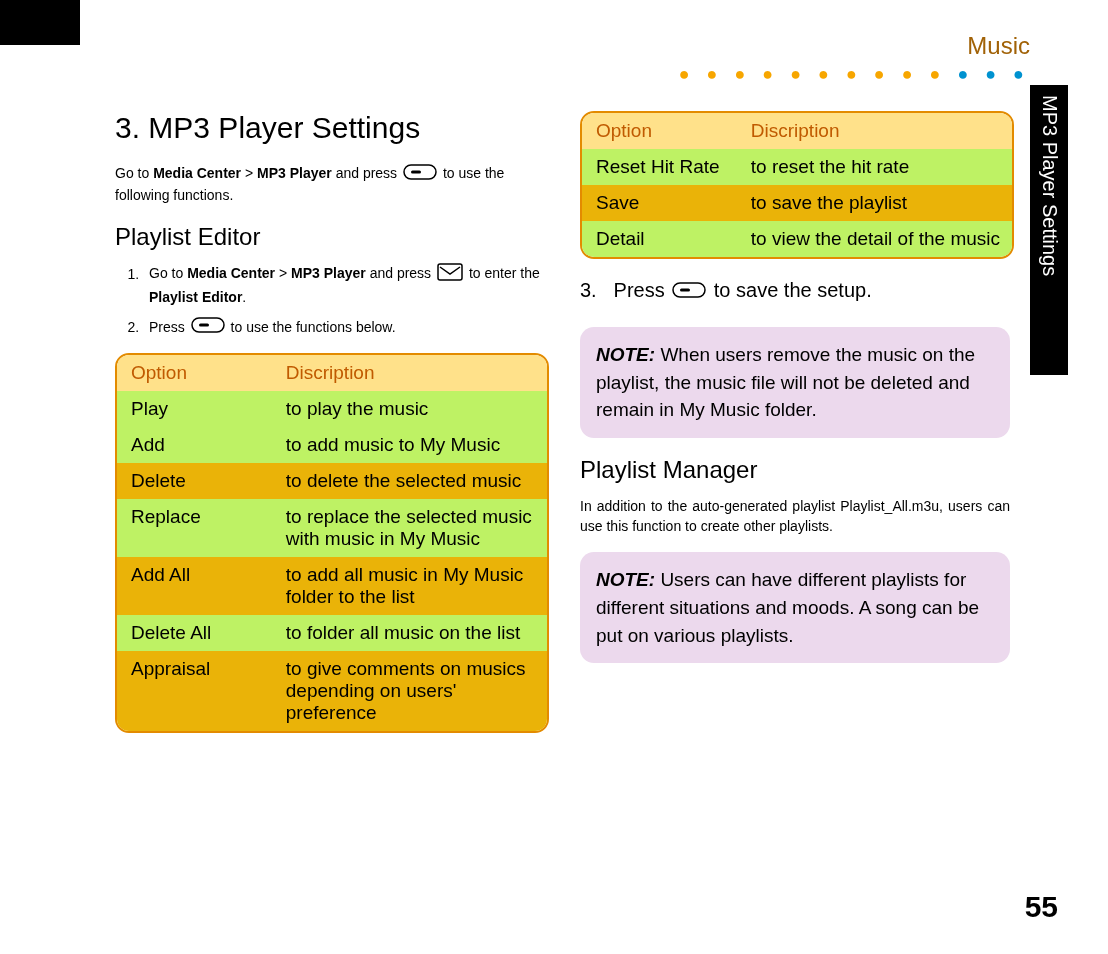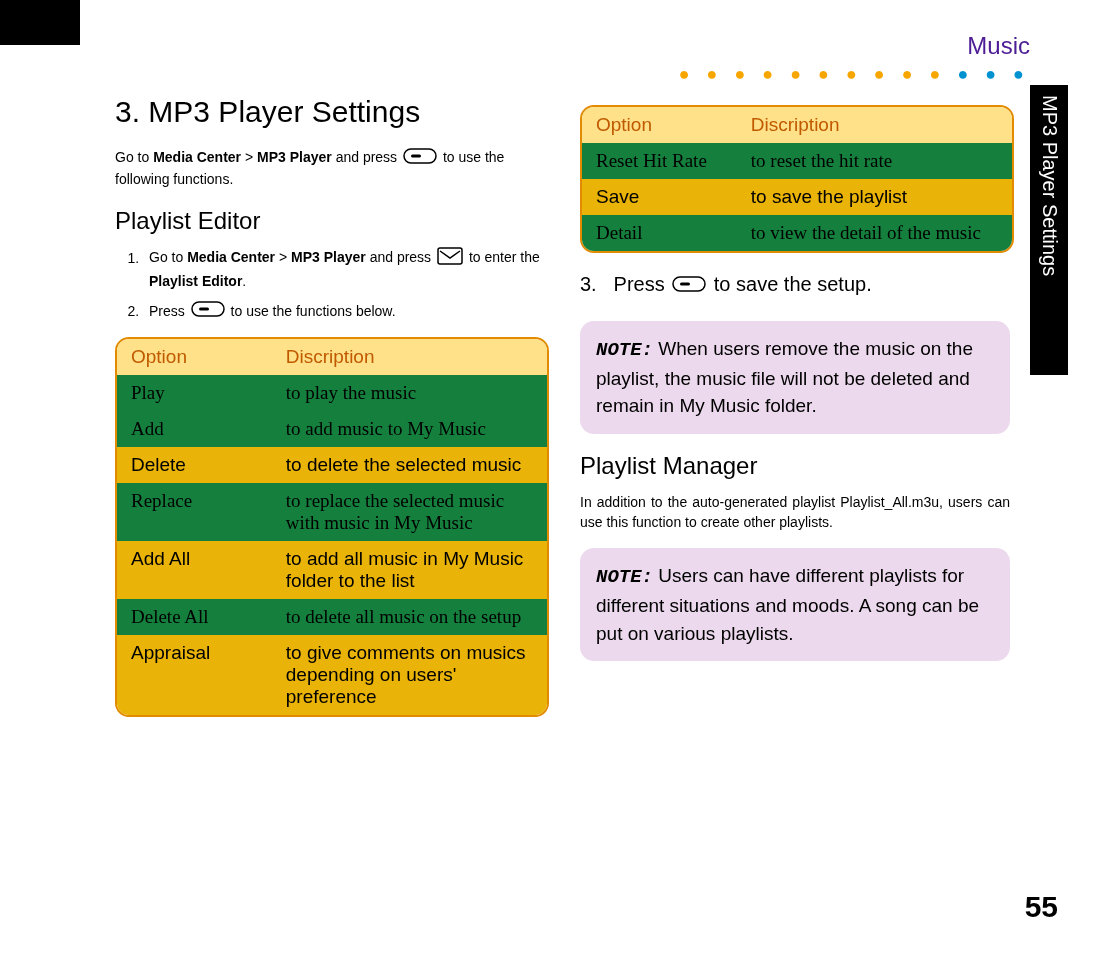--- a/index.html
+++ b/index.html
@@ -41,21 +41,21 @@
     padding-top: 10px;
     box-sizing: border-box;
   }
   .top-right {
     position: absolute;
     top: 32px;
     right: 78px;
     text-align: right;
   }
   .section-label {
-    color: #4c1d95;
+    color: #a16207;
     font-size: 24px;
     font-weight: 400;
   }
   .dots {
     margin-top: 4px;
     letter-spacing: 6px;
     font-size: 18px;
   }
   .dots .y { color: #f7a600; }
   .dots .b { color: #0092d0; }
@@ -66,21 +66,21 @@
     width: 900px;
     display: flex;
     gap: 35px;
   }
   .col {
     width: 430px;
   }
   h2.main-title {
     font-size: 30px;
     font-weight: 400;
-    margin: 0 0 18px 0;
+    margin: 16px 0 18px 0;
   }
   .body-text, li {
     font-size: 14px;
     line-height: 1.45;
   }
   .body-text { margin: 0 0 14px 0; }
   .bold { font-weight: bold; }
   h3.sub {
     font-size: 24px;
     font-weight: 400;
@@ -95,46 +95,45 @@
     display: inline-block;
     vertical-align: middle;
     margin: 0 2px;
   }
   .opt-table {
     border: 2px solid #e38b00;
     border-radius: 14px;
     overflow: hidden;
     width: 100%;
     font-size: 19px;
-    margin-top: 6px;
+    margin-top: 12px;
   }
   .opt-table .row {
     display: flex;
   }
   .opt-table .row > div {
     padding: 7px 10px 7px 14px;
     box-sizing: border-box;
   }
   .opt-table .c1 { width: 36%; }
   .opt-table .c2 { width: 64%; }
   .hdr { background: #ffe18a; color: #c05a00; }
-  .light { background: #15803d; font-family: Liberation Serif, serif; }
+  .light { background: #bef264; }
   .dark { background: #eab308; }
   .note-box {
     background: #ecd9ed;
     border-radius: 14px;
     padding: 14px 16px;
     font-size: 19px;
     line-height: 1.45;
     margin: 16px 0;
   }
   .note-label {
     font-style: italic;
     font-weight: bold;
-    font-family: Liberation Mono, monospace;
   }
   .page-num {
     position: absolute;
     bottom: 30px;
     right: 50px;
     font-weight: bold;
     font-size: 30px;
   }
   .col2 { margin-top: 4px; }
   .step3 {
@@ -206,21 +205,21 @@
         <div class="row light">
             <div class="c1">Replace</div>
             <div class="c2">to replace the selected music with music in My Music</div>
           </div>
         <div class="row dark">
             <div class="c1">Add All</div>
             <div class="c2">to add all music in My Music folder to the list</div>
           </div>
         <div class="row light">
             <div class="c1">Delete All</div>
-            <div class="c2">to delete all music on the setup</div>
+            <div class="c2">to folder all music on the list</div>
           </div>
         <div class="row dark">
             <div class="c1">Appraisal</div>
             <div class="c2">to give comments on musics depending on users' preference</div>
           </div>
       </div>
     </div>
 
     <div class="col col2">
       <div class="opt-table">

